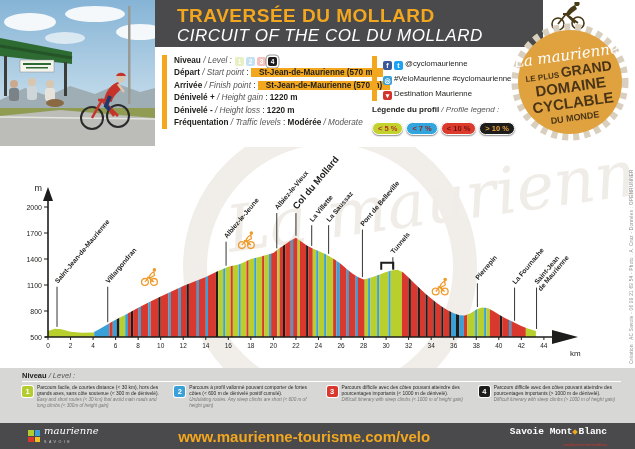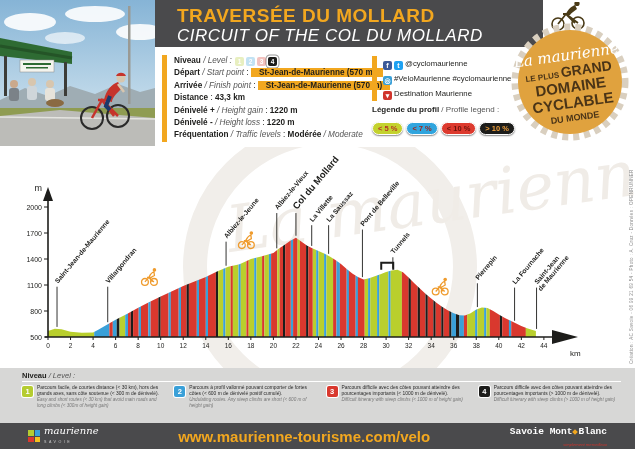--- a/index.html
+++ b/index.html
@@ -27,21 +27,21 @@
   .chip.active{box-shadow:0 0 0 1.5px #fff,0 0 0 2.5px #999;}
   
   .social-block{position:absolute;left:372px;top:56px;width:150px;border-left:5px solid #f2a71f;padding-left:6px;}
   .srow{font-size:7.8px;line-height:15px;color:#1d1d1b;white-space:nowrap;}
   .sicon{display:inline-block;width:9px;height:9px;border-radius:2px;margin-right:2px;vertical-align:-2px;
     color:#fff;font-size:7px;font-weight:bold;text-align:center;line-height:9px;}
   
   .legend-block{position:absolute;left:372px;top:105px;width:170px;}
   .legend-title{font-size:8px;color:#1d1d1b;margin-bottom:3px;}
   .legend-title .t1{font-weight:bold;}
-  .legend-title .t2{color:#555;}
+  .legend-title .t2{font-style:italic;color:#555;}
   .lchip{display:inline-block;padding:1px 5px;margin-right:3px;border:1px solid #fff;border-radius:7px;
     font-size:7.5px;font-weight:bold;box-shadow:0 1px 1.5px rgba(0,0,0,.45);}
   
   #profile-svg{position:absolute;left:0;top:147px;width:635px;height:222px;font-family:"Liberation Sans",sans-serif;}
   .credits{position:absolute;right:1px;top:152px;height:212px;writing-mode:vertical-rl;transform:rotate(180deg);
     font-size:4.6px;color:#8a8a8a;letter-spacing:.3px;white-space:nowrap;}
   
   .levels-band{position:absolute;left:0;top:368px;width:635px;height:55px;background:#d7d7d6;box-sizing:border-box;padding:3px 14px 0 22px;}
   .lb-title{font-size:7.5px;color:#1d1d1b;border-bottom:1px solid #fff;padding-bottom:1px;margin-bottom:3px;}
   .lb-title .t1{font-weight:bold;}
@@ -150,21 +150,20 @@
     </svg>
   </div>
 
   <div class="info-block">
     <div class="irow">
       <span class="lf">Niveau</span><span class="le"> / <span>Level</span> : </span><span id="level-chips"><span class="chip inactive" style="background: rgb(181, 204, 49);">1</span><span class="chip inactive" style="background: rgb(58, 160, 216);">2</span><span class="chip inactive" style="background: rgb(217, 56, 46);">3</span><span class="chip active" style="background: rgb(29, 29, 27);">4</span></span>
     </div>
     <div id="info-rows">
         <div class="irow"><span class="lf">Départ</span><span class="le"> / Start point</span><span class="sep"> : </span><span class="val hl">St-Jean-de-Maurienne (570 m)</span></div>
         <div class="irow"><span class="lf">Arrivée</span><span class="le"> / Finish point</span><span class="sep"> : </span><span class="val hl">St-Jean-de-Maurienne (570 m)</span></div>
-        <div class="irow"><span class="lf">Distance</span><span class="sep"> : </span><span class="val">43,3 km</span></div>
         <div class="irow"><span class="lf">Dénivelé +</span><span class="le"> / Height gain</span><span class="sep"> : </span><span class="val">1220 m</span></div>
         <div class="irow"><span class="lf">Dénivelé -</span><span class="le"> / Height loss</span><span class="sep"> : </span><span class="val">1220 m</span></div>
         <div class="irow"><span class="lf">Fréquentation</span><span class="le"> / Traffic levels</span><span class="sep"> : </span><span class="val">Modérée</span><span class="vale"> / Moderate</span></div>
       </div>
   </div>
 
   <div class="social-block">
     <div id="social-rows">
         <div class="srow"><span class="sicon" style="background: rgb(59, 89, 152);">f</span><span class="sicon" style="background: rgb(29, 161, 242);">t</span><span>@cyclomaurienne</span></div>
         <div class="srow"><span class="sicon" style="background: rgb(58, 160, 216);">◎</span><span>#VeloMaurienne #cyclomaurienne</span></div>

